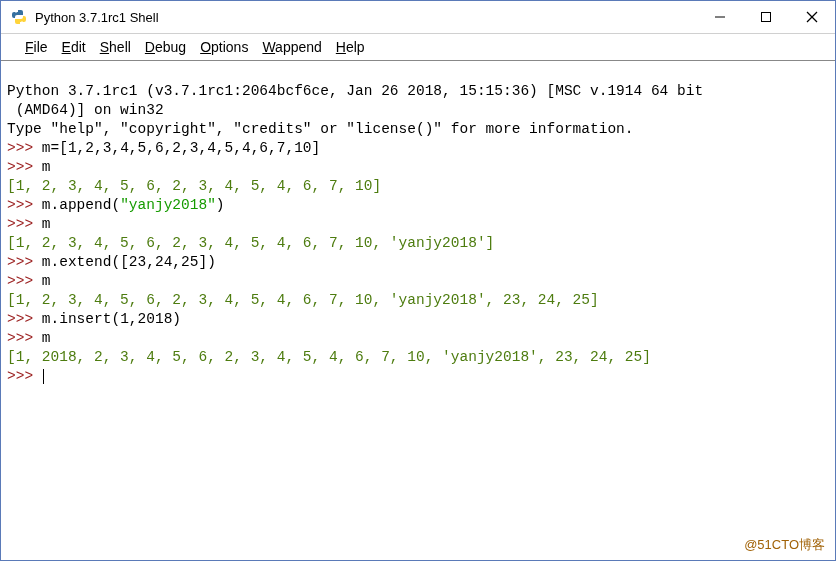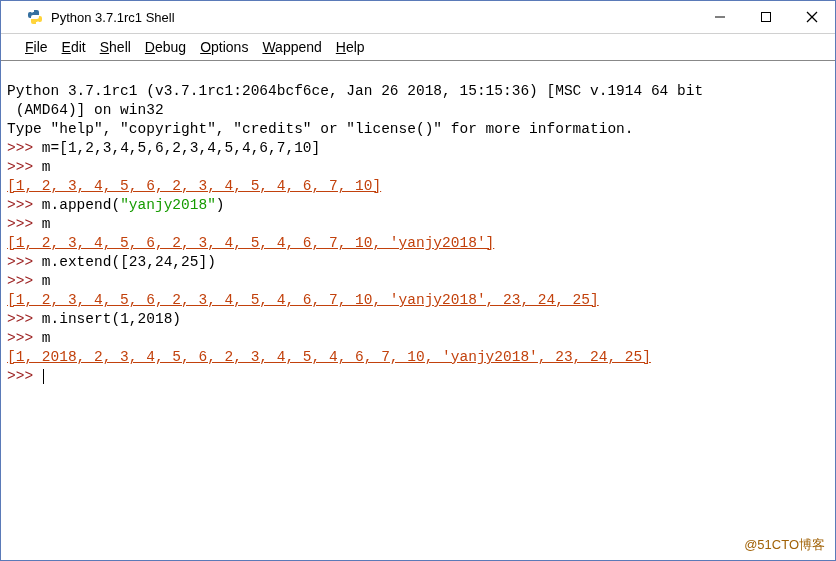--- a/index.html
+++ b/index.html
@@ -1,30 +1,30 @@
 <!DOCTYPE html>
 <html><head>
 <meta charset="utf-8">
 <style>
   html,body{margin:0;padding:0;font-family:"Segoe UI",Arial,sans-serif;background:#000;}
   .window{width:836px;height:561px;background:#fff;border:1px solid #5a7ab8;box-sizing:border-box;position:relative;overflow:hidden;}
-  .titlebar{height:32px;display:flex;align-items:center;border-bottom:1px solid #d0d0d0;background:#fff;padding-left:16px;}
+  .titlebar{height:32px;display:flex;align-items:center;border-bottom:1px solid #d0d0d0;background:#fff;}
   .titlebar .app-icon{width:16px;height:16px;margin:0 8px 0 10px;display:inline-block;}
   .titlebar .title{flex:1;font-size:13px;color:#000;}
   .winbtns{display:flex;height:100%;}
   .winbtn{width:46px;display:flex;align-items:center;justify-content:center;color:#000;}
   .winbtn svg{display:block;}
   .menubar{height:26px;display:flex;align-items:center;padding:0 8px;font-size:14px;color:#000;margin-left:16px;}
   .menubar .menu-item{margin-right:14px;cursor:default;}
   .menubar .menu-item .u{text-decoration:underline;}
   .separator{height:1px;background:#888;margin:0;}
   .console{font-family:"Courier New",monospace;font-size:14.5px;line-height:19px;white-space:pre;padding:2px 6px;color:#000;}
   .prompt{color:#9d2323;}
   .str{color:#169b00;}
-  .out{color:#c2410c;text-decoration:underline;}
+  .out{color:#4d7c0f;}
   .cursor{display:inline-block;width:1px;height:15px;background:#000;vertical-align:text-bottom;margin-left:1px;}
   .watermark{position:absolute;right:10px;bottom:6px;color:#a16207;font-size:13px;font-family:Arial,sans-serif;}
 </style>
 </head>
 <body>
 
 <div class="window">
 
   <div class="titlebar">
     <span class="app-icon">

